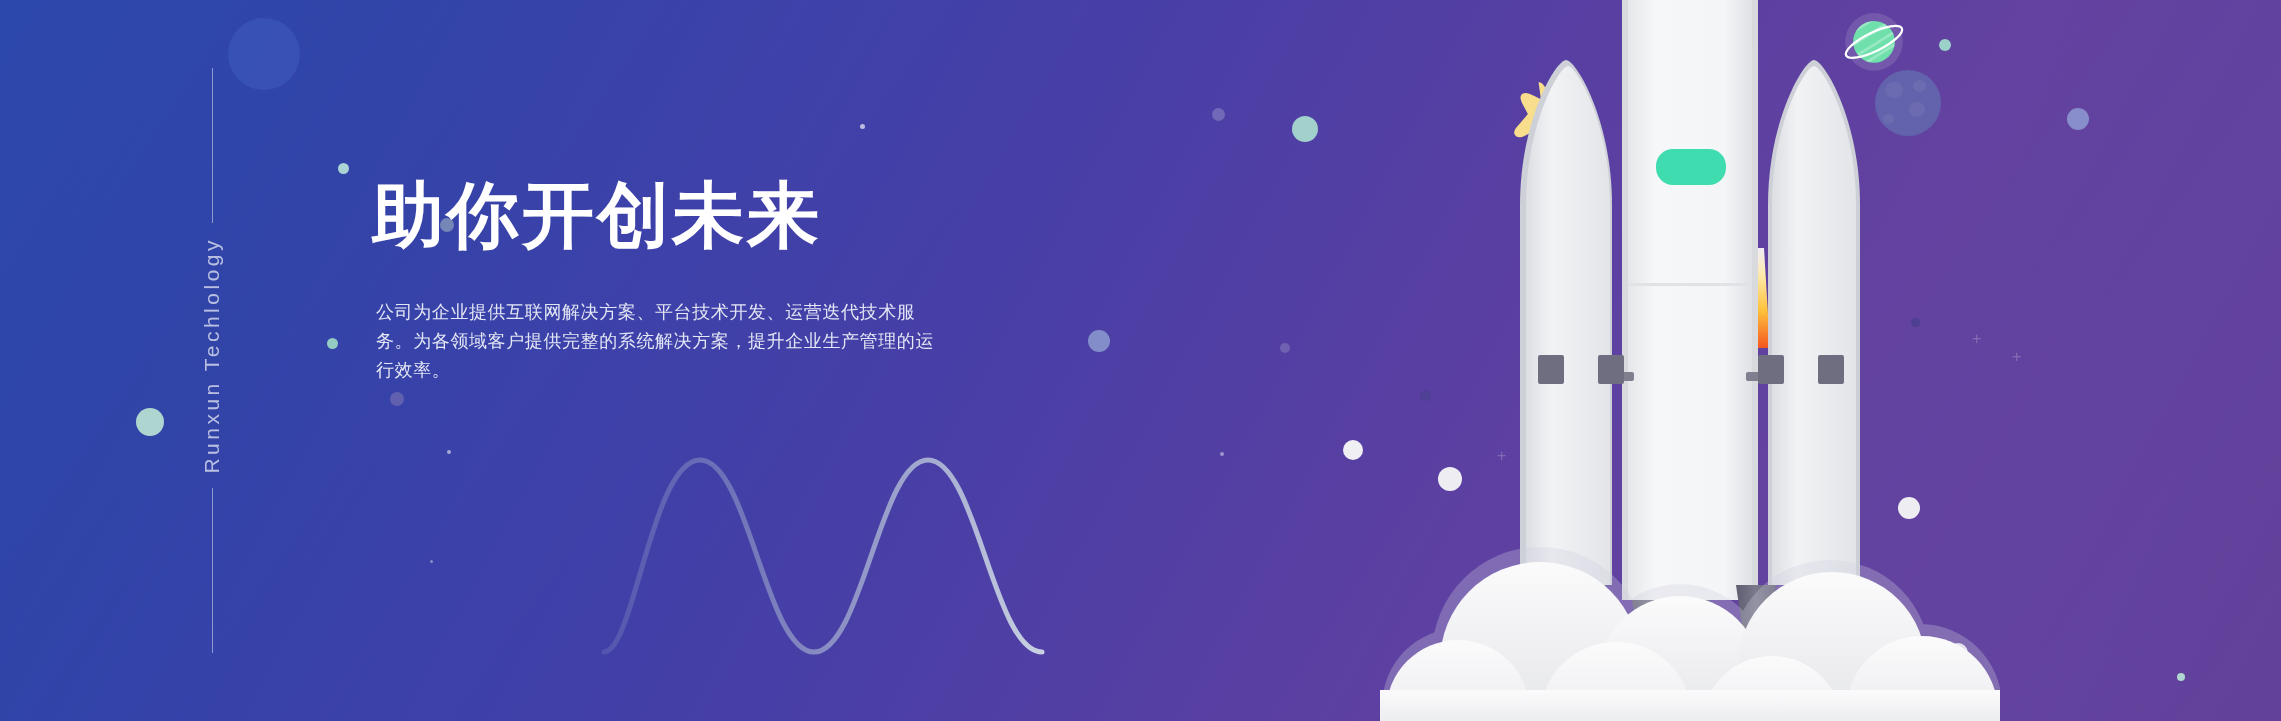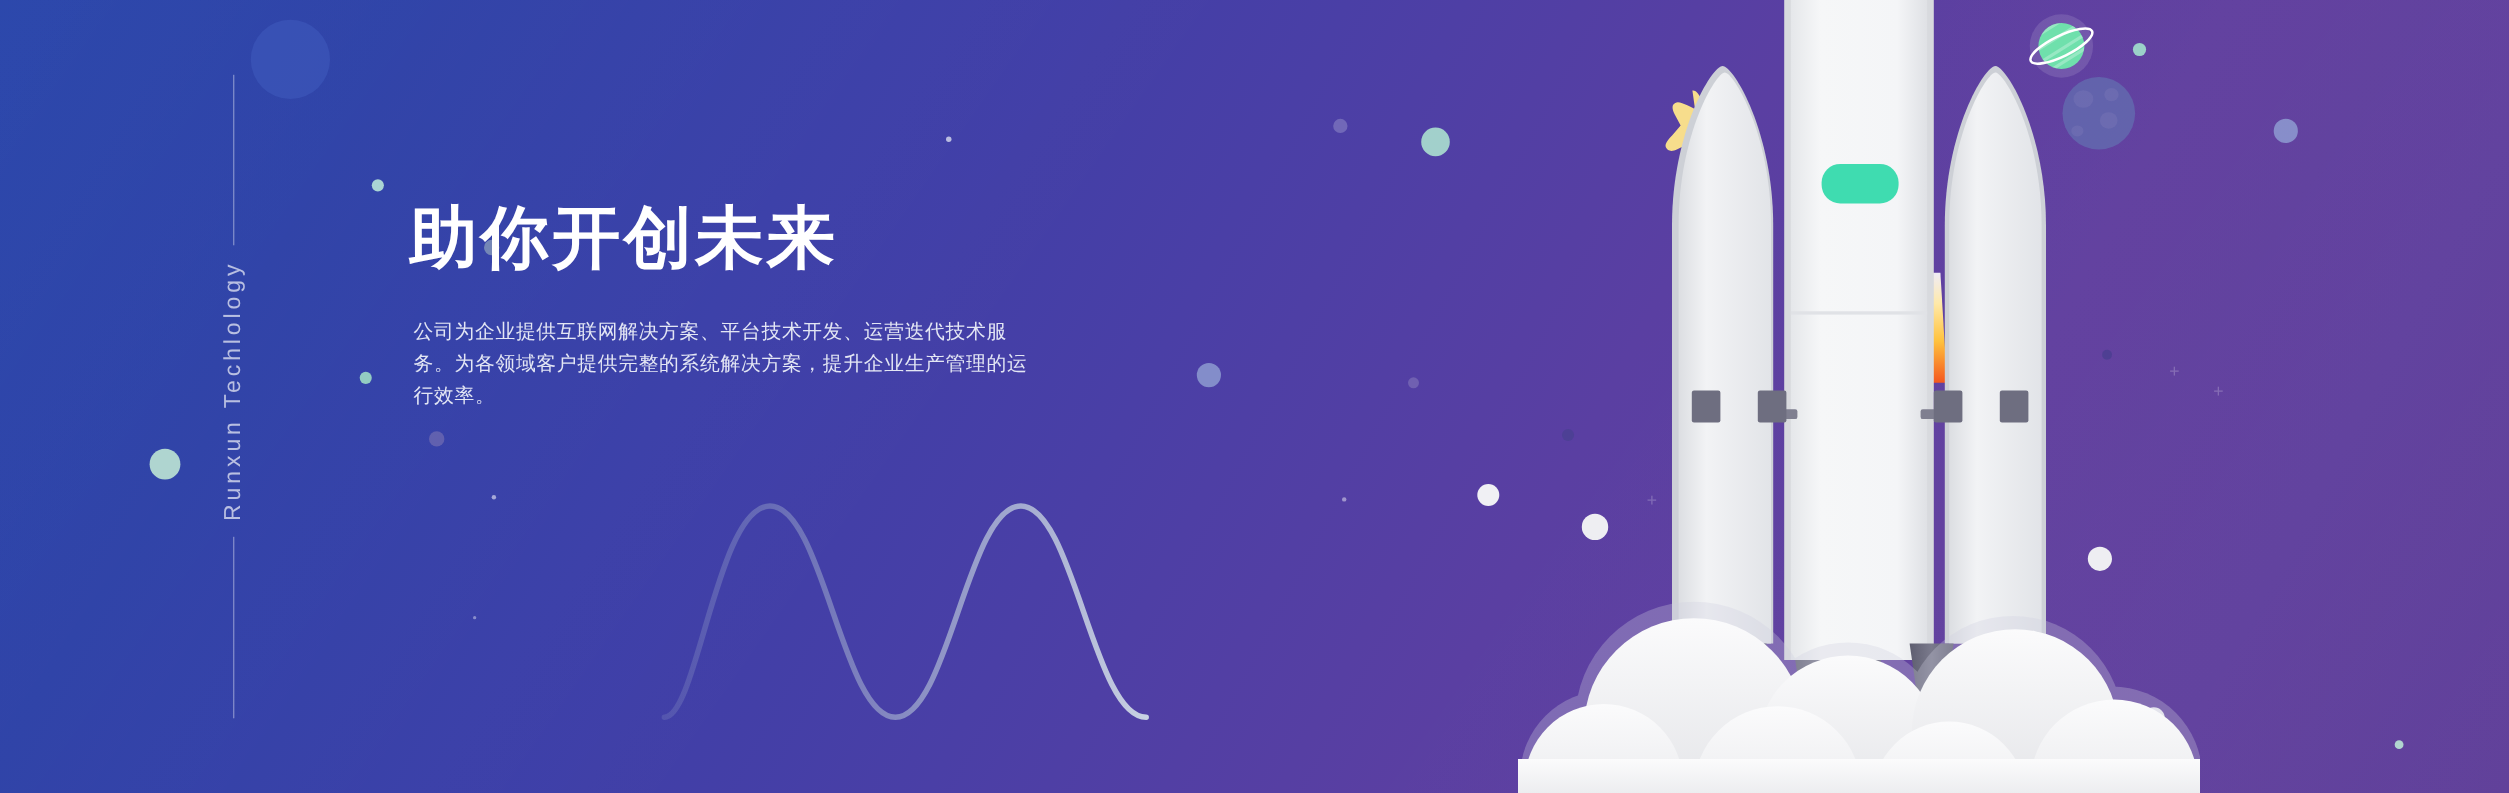--- a/index.html
+++ b/index.html
@@ -67,26 +67,27 @@
     letter-spacing:10px;
     color:rgba(255,255,255,0.13);
     line-height:1;
     white-space:nowrap;
     user-select:none;
   }
   #headline{
     position:relative;
     margin:0;
     padding-top:72px;
-    font-size:62px;
+    font-size:72px;
     font-weight:700;
     letter-spacing:3px;
     color:#ffffff;
     line-height:1.05;
     white-space:nowrap;
+    font-family:Liberation Mono, monospace;
   }
   #subcopy{
     position:relative;
     margin:38px 0 0 4px;
     width:560px;
     font-size:18px;
     line-height:1.62;
     letter-spacing:0.6px;
     color:#e3e6f4;
   }

